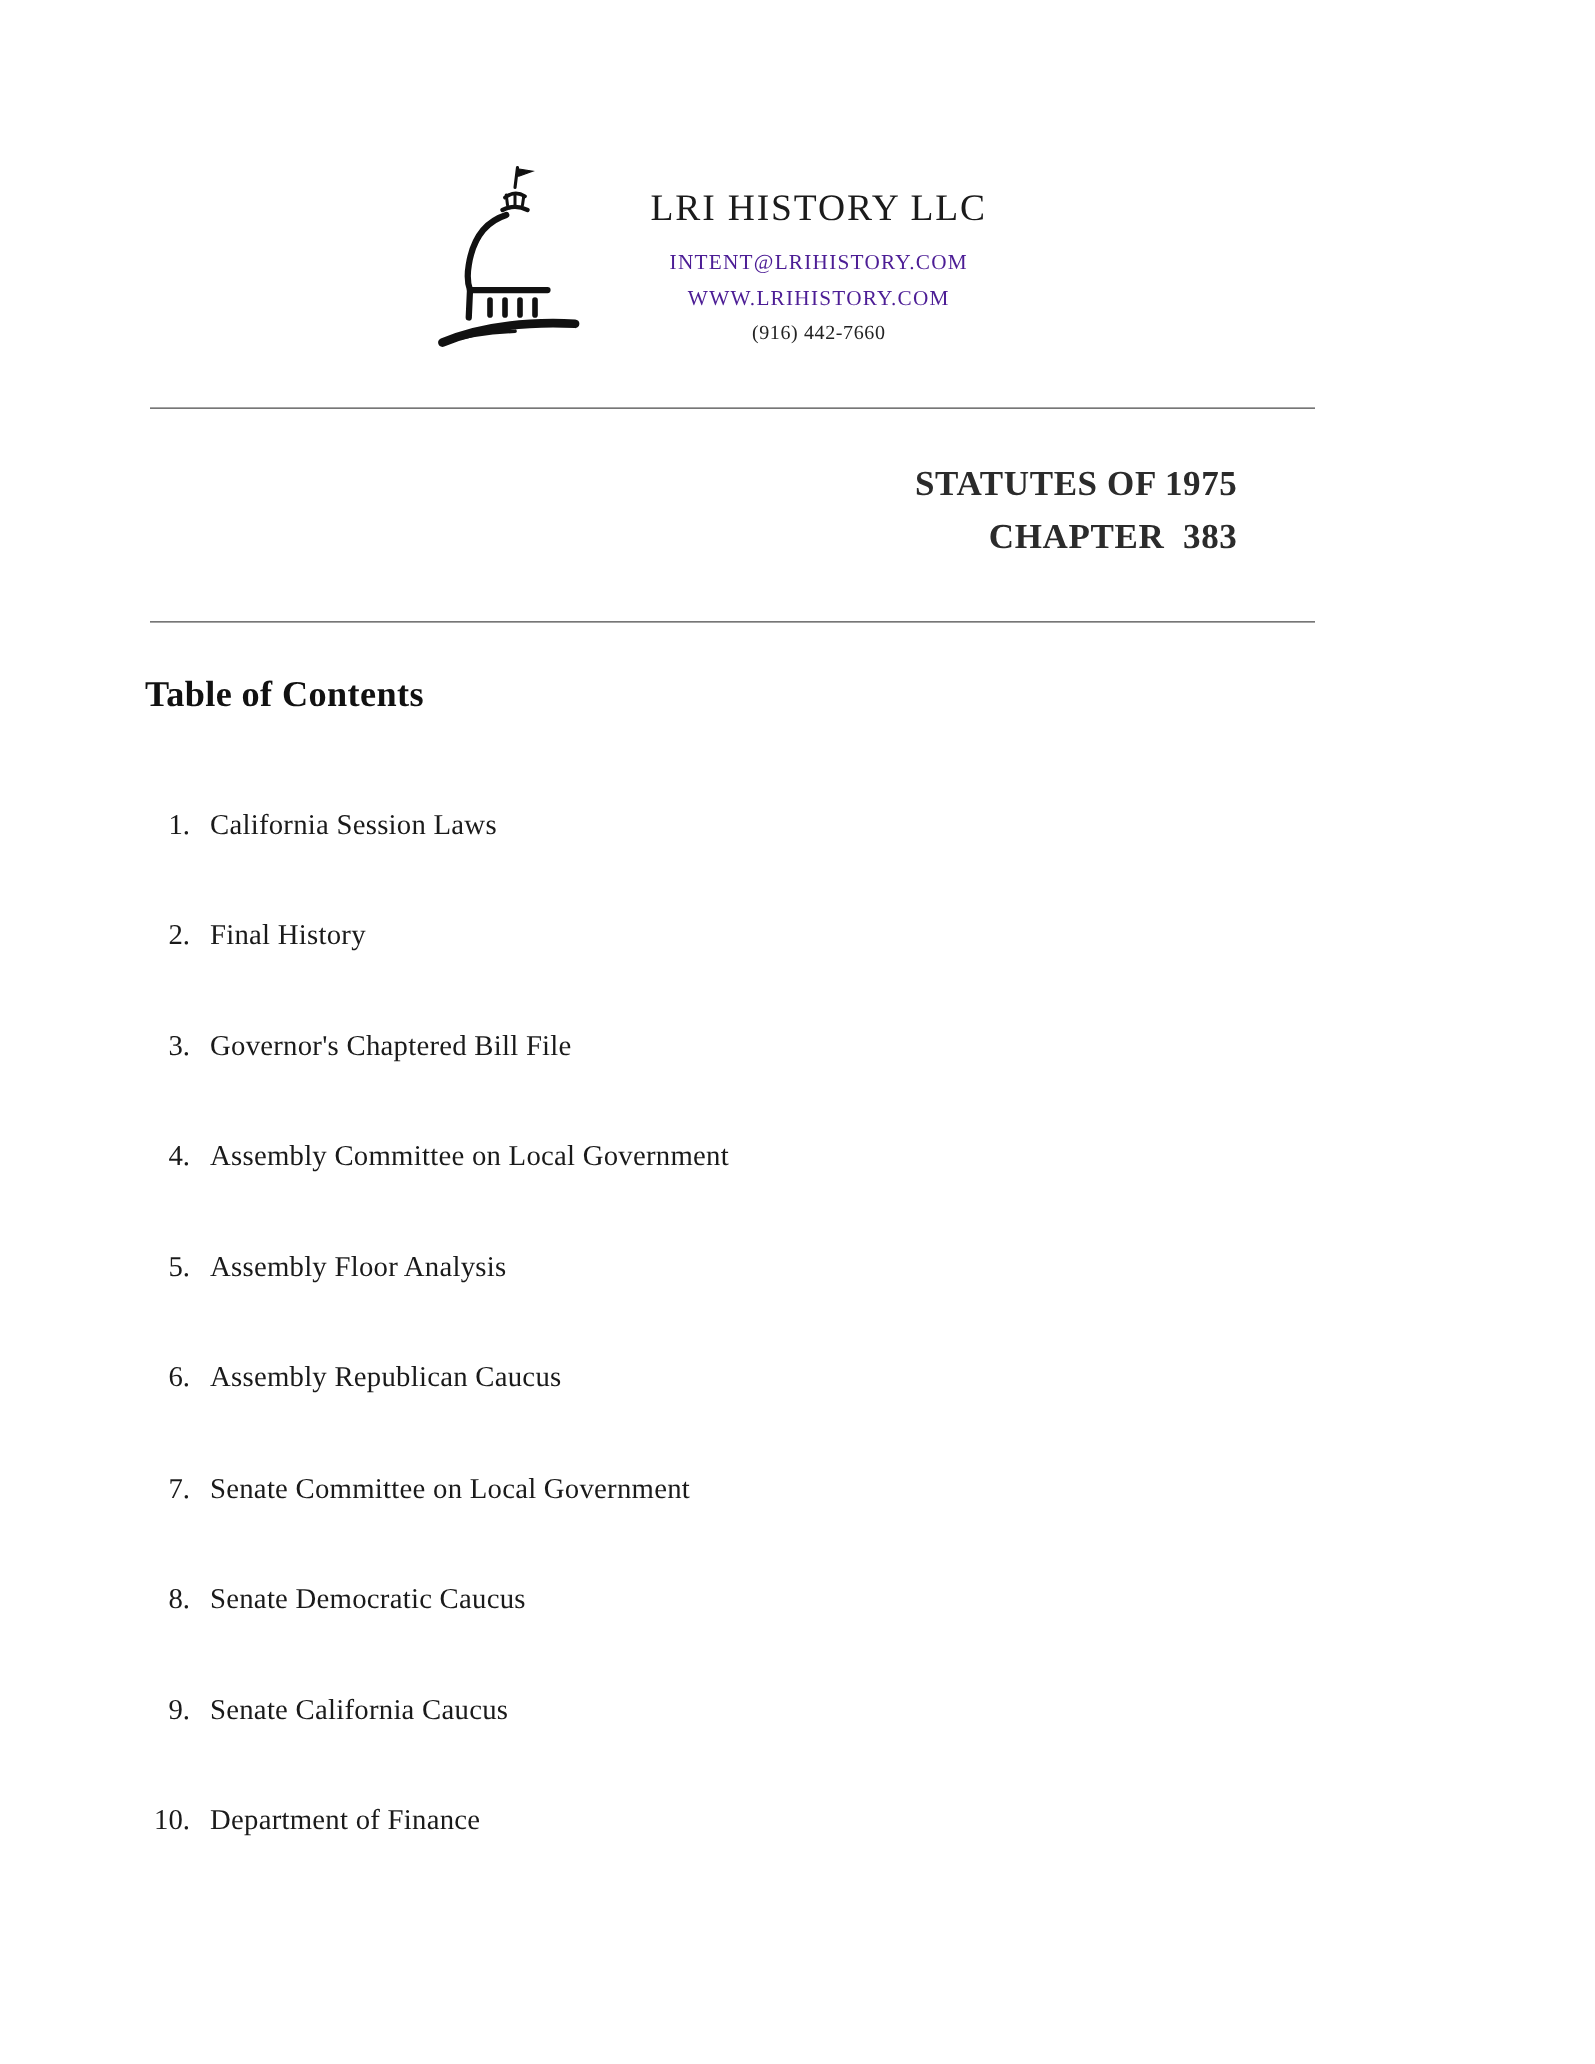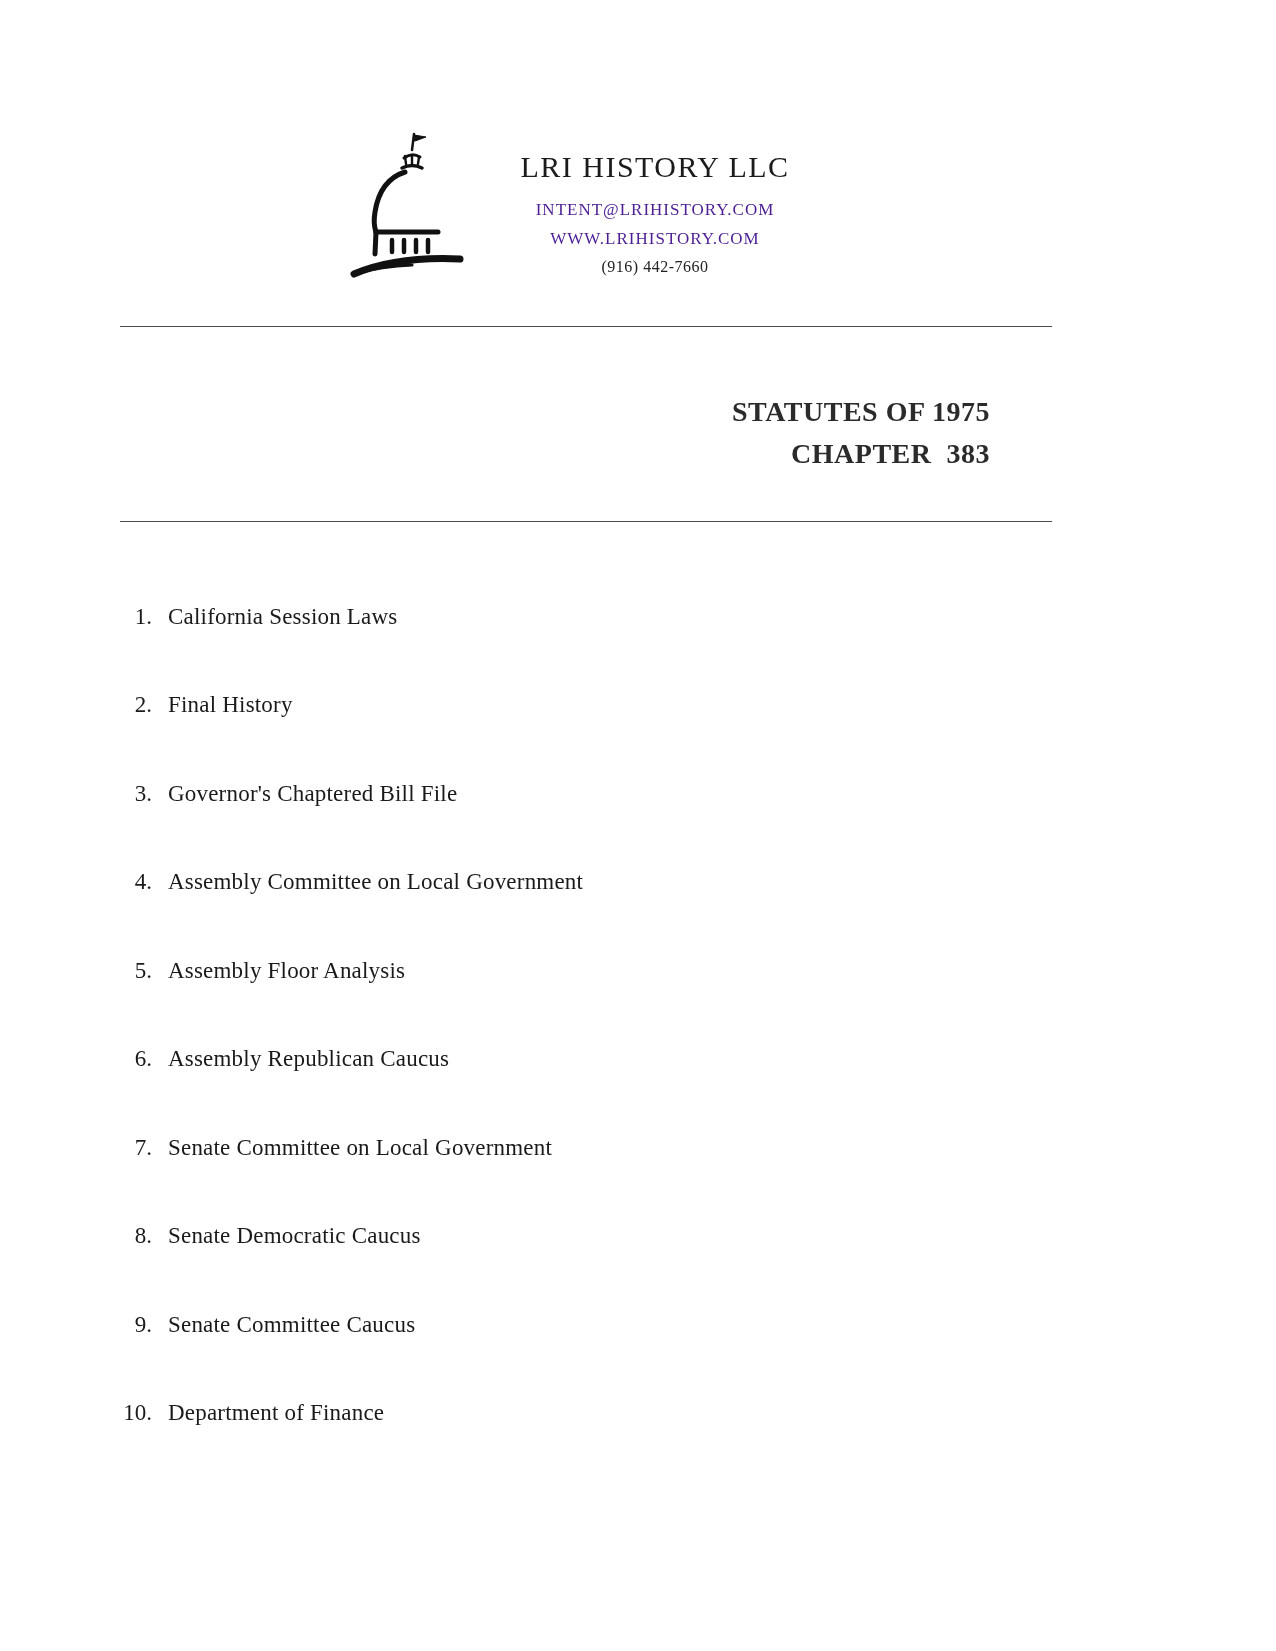--- a/index.html
+++ b/index.html
@@ -59,21 +59,21 @@
     border-top: 1.6px solid #4a4a4a;
     width: 932px;
     margin-left: 120px;
   }
   .rule-top { margin-top: 38px; }
   .rule-bottom { margin-top: 46px; }
 
   
   .title-block {
     width: 990px;
-    margin-top: 64px;
+    margin-top: 40px;
     text-align: right;
     color: #2b2b2b;
   }
   .title-line {
     font-weight: bold;
     font-size: 28px;
     line-height: 42px;
     white-space: pre;
     letter-spacing: 0.5px;
   }
@@ -152,20 +152,21 @@
 <hr class="rule rule-top">
 
 <div class="title-block">
   <div class="title-line">STATUTES OF 1975</div>
   <div class="title-line">CHAPTER  383</div>
 </div>
 
 <hr class="rule rule-bottom">
 
 <div class="toc">
+  <div class="toc-heading">Table of Contents</div>
 
   <div class="toc-list">
     <div class="toc-item">
       <span class="toc-num">1.</span>
       <span class="toc-label">California Session Laws</span>
     </div>
     <div class="toc-item">
       <span class="toc-num">2.</span>
       <span class="toc-label">Final History</span>
     </div>
@@ -188,20 +189,20 @@
     <div class="toc-item">
       <span class="toc-num">7.</span>
       <span class="toc-label">Senate Committee on Local Government</span>
     </div>
     <div class="toc-item">
       <span class="toc-num">8.</span>
       <span class="toc-label">Senate Democratic Caucus</span>
     </div>
     <div class="toc-item">
       <span class="toc-num">9.</span>
-      <span class="toc-label">Senate Committee Caucus</span>
+      <span class="toc-label">Senate California Caucus</span>
     </div>
     <div class="toc-item">
       <span class="toc-num">10.</span>
       <span class="toc-label">Department of Finance</span>
     </div>
   </div>
 </div>
 
 </body></html>

